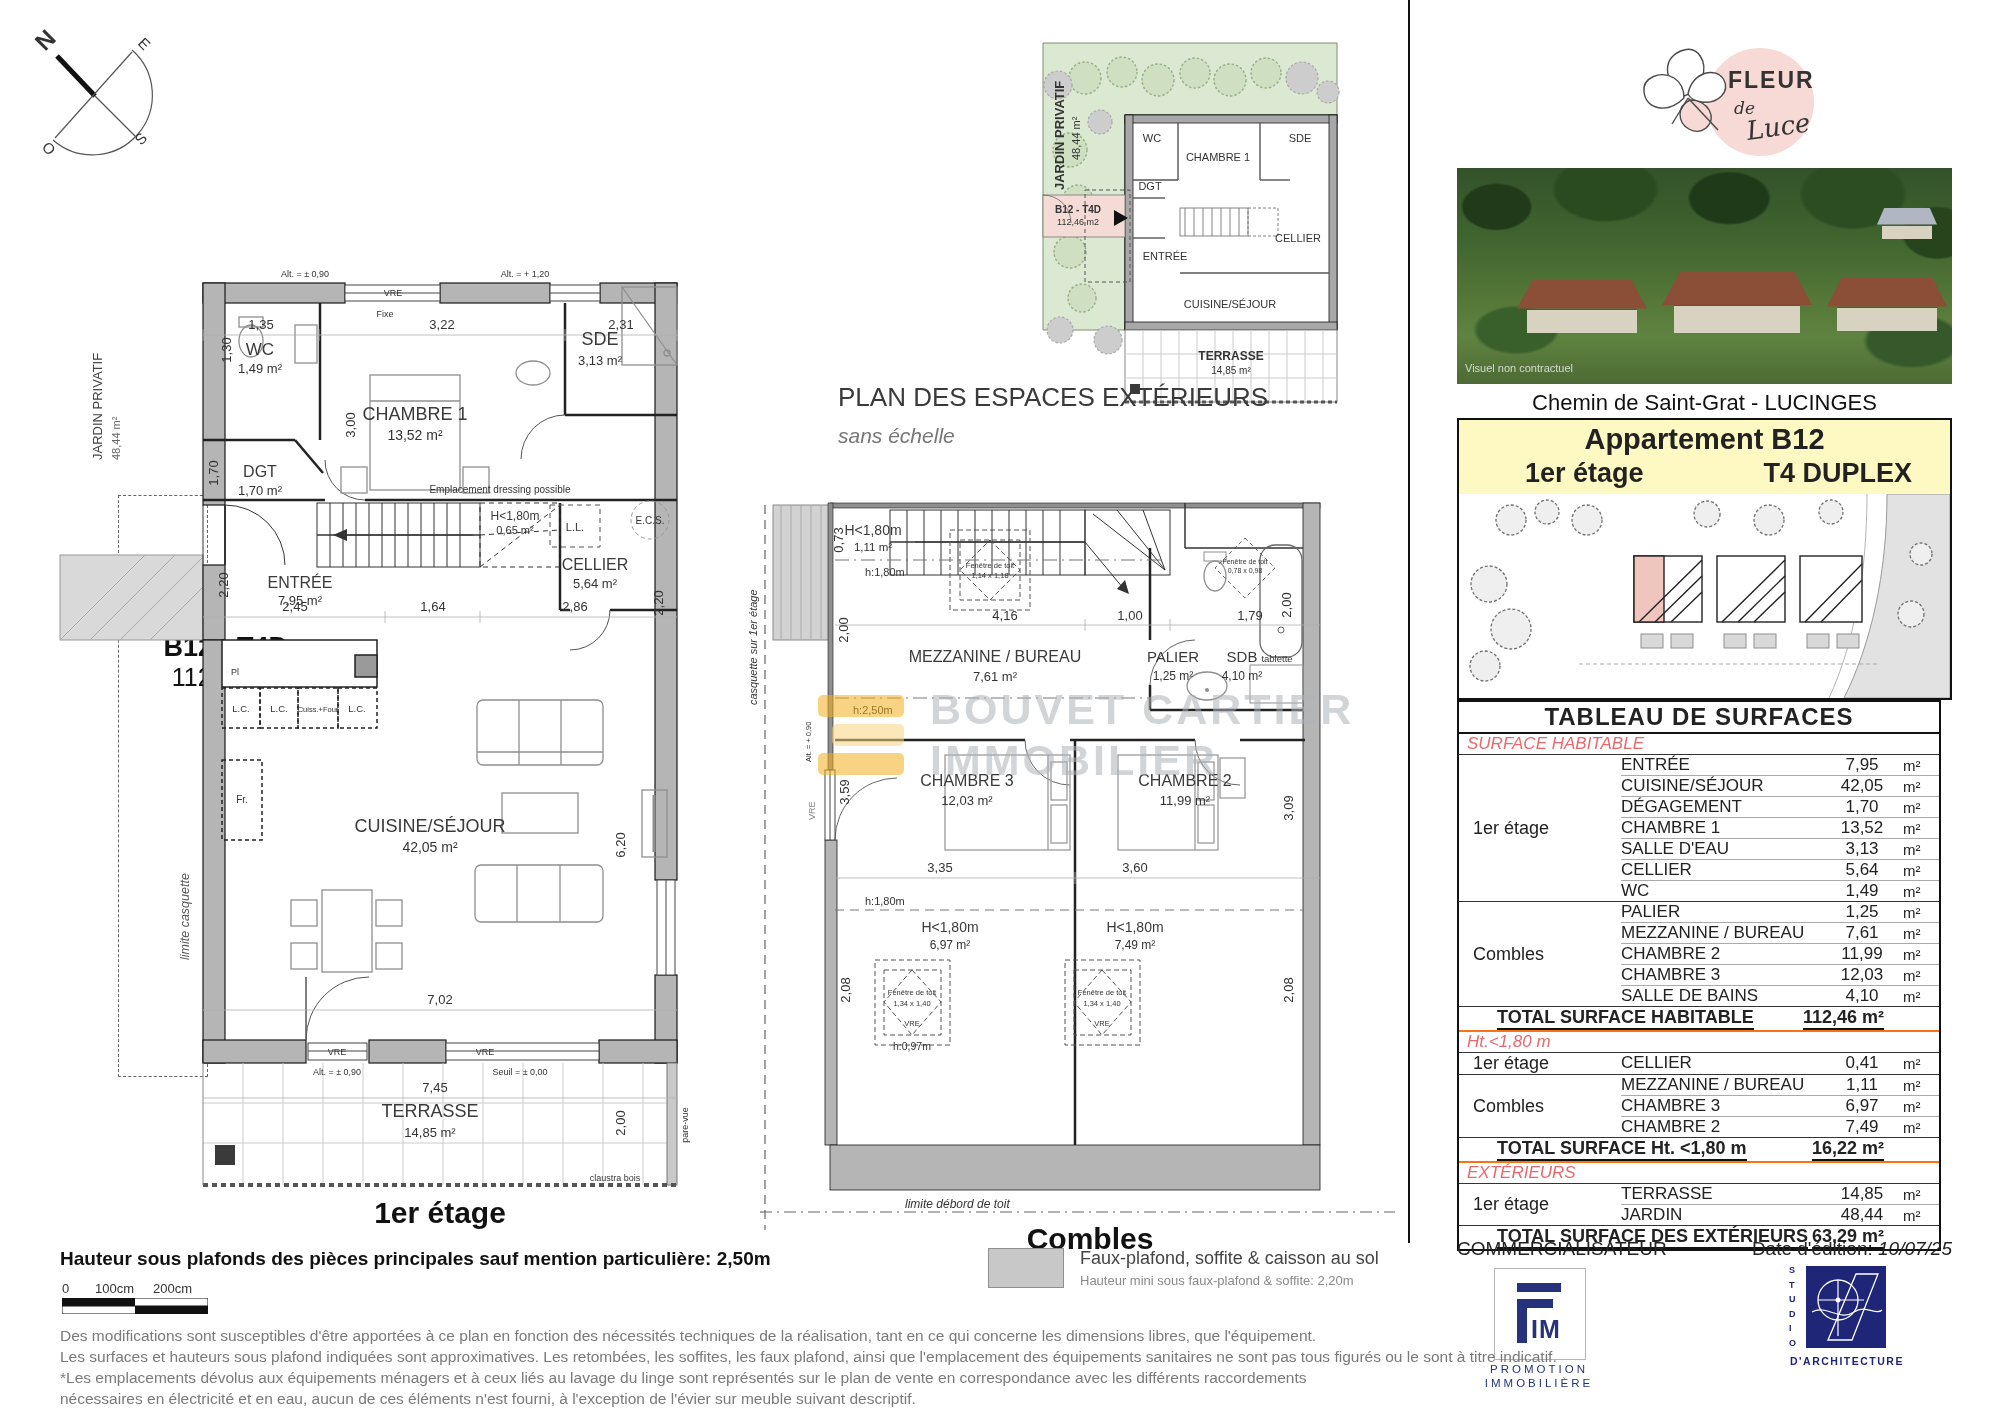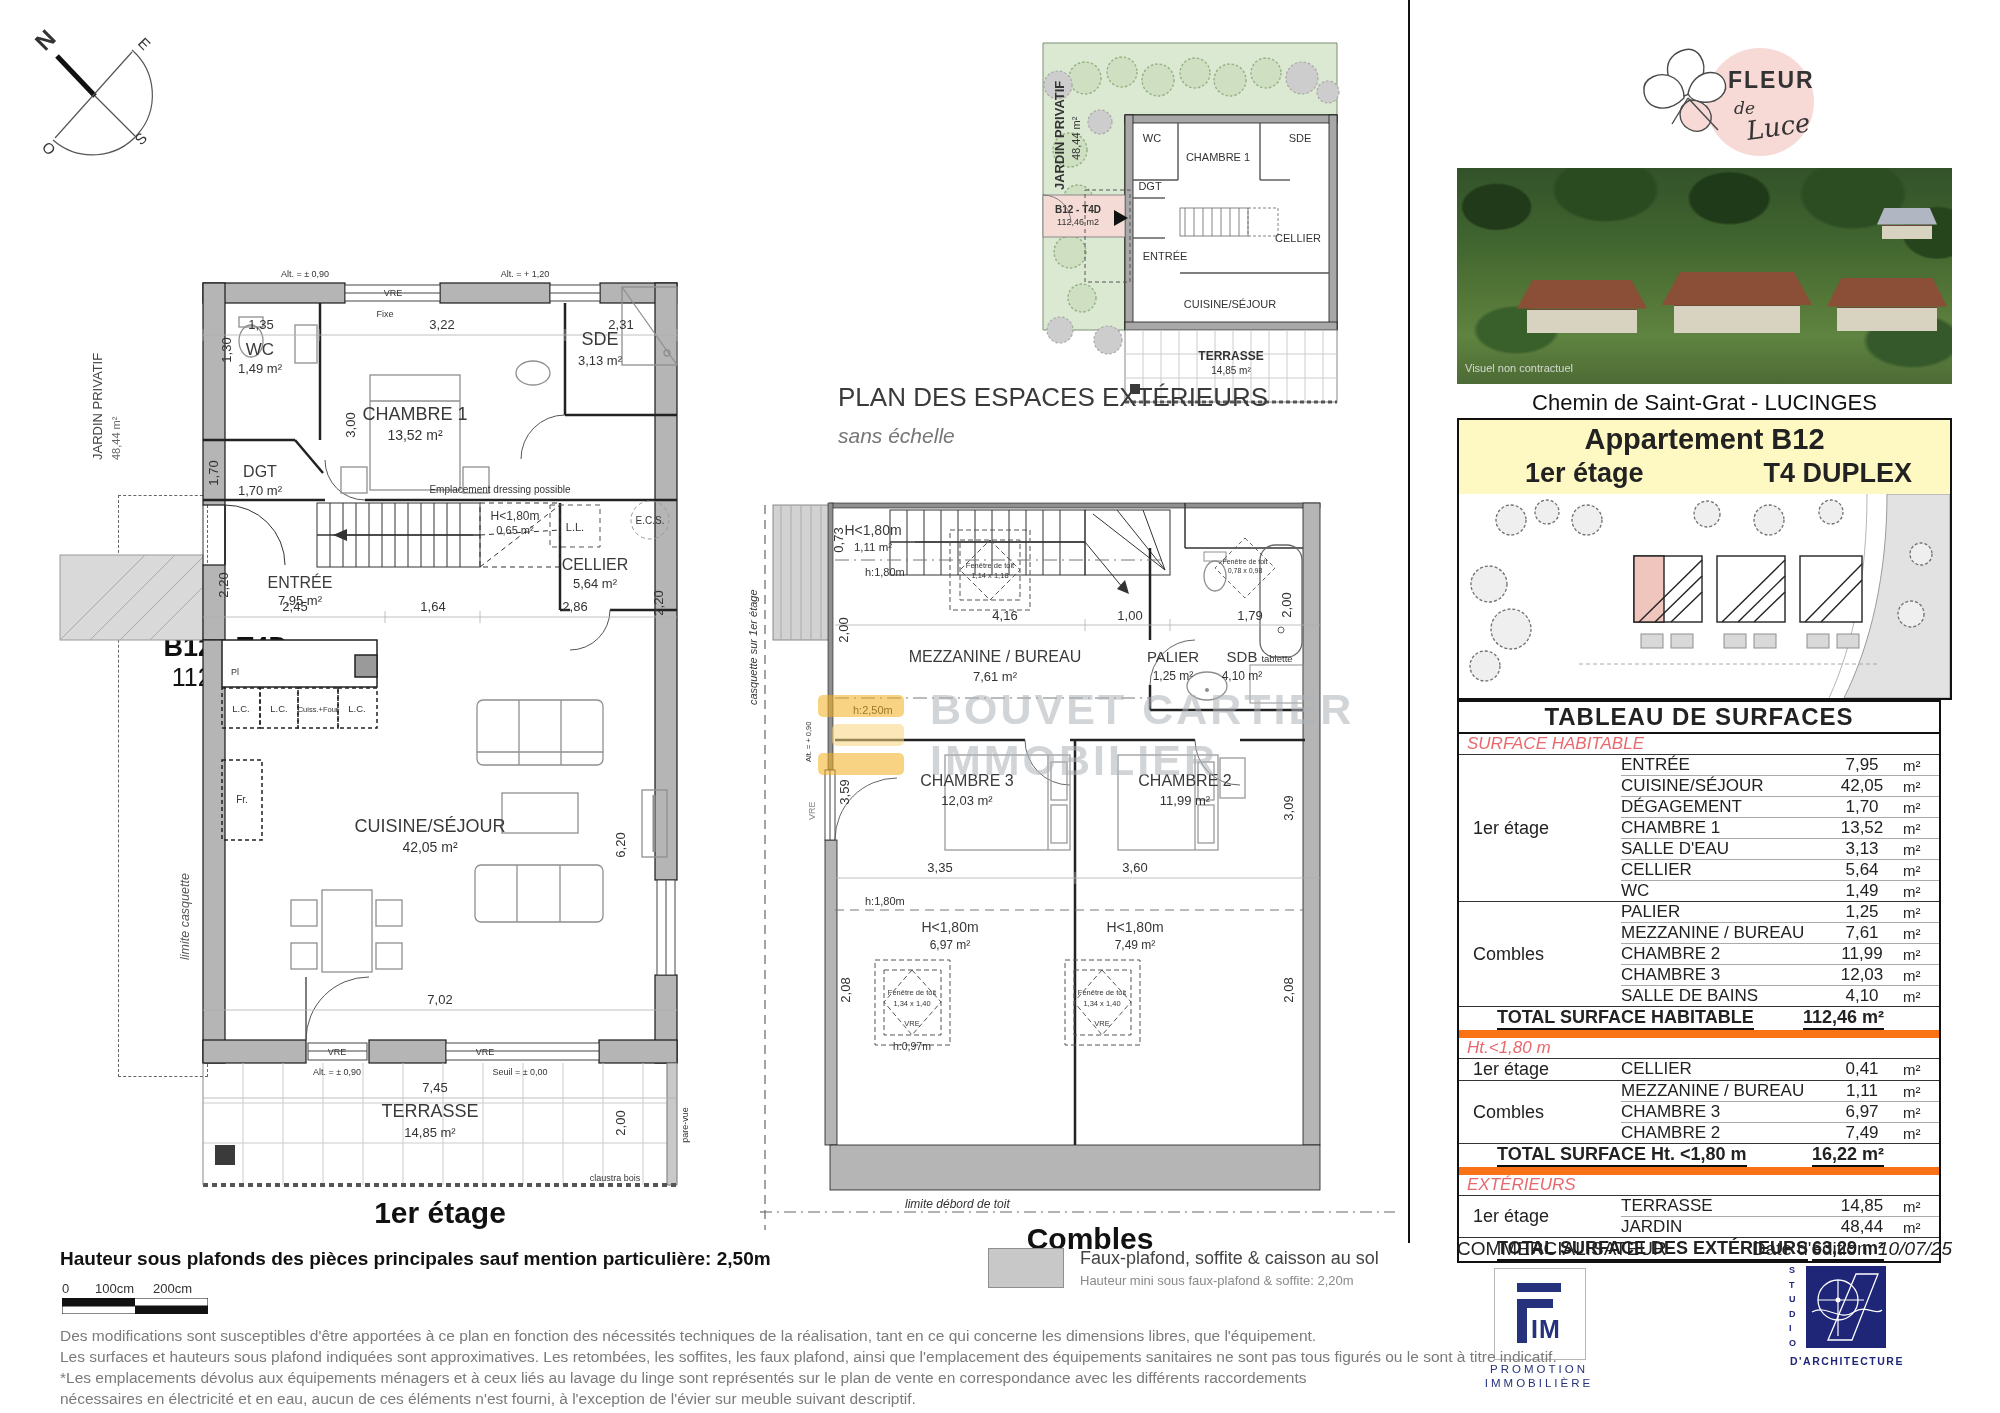--- a/index.html
+++ b/index.html
@@ -17,21 +17,21 @@
   .ttitle{height:30px;line-height:30px;text-align:center;font-weight:bold;font-size:24px;border-bottom:2px solid #111;letter-spacing:1px;}
   .theading{height:20px;line-height:20px;font-style:italic;color:#e8696d;font-size:17px;padding-left:8px;border-bottom:1px solid #333;}
   .tgroup{display:flex;border-bottom:1px solid #333;}
   .tglabel{width:148px;display:flex;align-items:center;padding-left:14px;font-size:18px;color:#222;}
   .tgrows{flex:1;}
   .trow{display:flex;height:20px;align-items:center;border-bottom:1px solid #aaa;}
   .tgrows .trow:last-child{border-bottom:none;}
   .tname{flex:1;font-size:17px;}
   .tval{width:70px;text-align:center;font-size:17px;}
   .tunit{width:36px;padding-left:6px;font-size:15px;}
-  .ttotal{display:flex;justify-content:space-between;align-items:center;height:23px;border-bottom:8px solid #f97316;font-weight:bold;}
+  .ttotal{display:flex;justify-content:space-between;align-items:center;height:23px;border-bottom:2px solid #f97316;font-weight:bold;}
   .ttlabel{margin-left:38px;font-size:18px;border-bottom:2px solid #111;}
   .ttvalue{margin-right:55px;font-size:18px;border-bottom:2px solid #111;}
   
   .hdrbox{position:absolute;left:1457px;top:418px;width:491px;height:74px;border:2px solid #111;background:#fef9c3;}
   .hdr-title{text-align:center;font-weight:bold;font-size:29px;margin-top:3px;}
   .hdr-sub{display:flex;justify-content:space-between;padding:2px 38px 0 66px;font-weight:bold;font-size:27px;}
   .sitebox{position:absolute;left:1457px;top:494px;width:491px;height:204px;border:2px solid #111;border-top:none;background:#fff;overflow:hidden;}
   
   .photo{position:absolute;left:1457px;top:168px;width:495px;height:216px;overflow:hidden;
     background:

